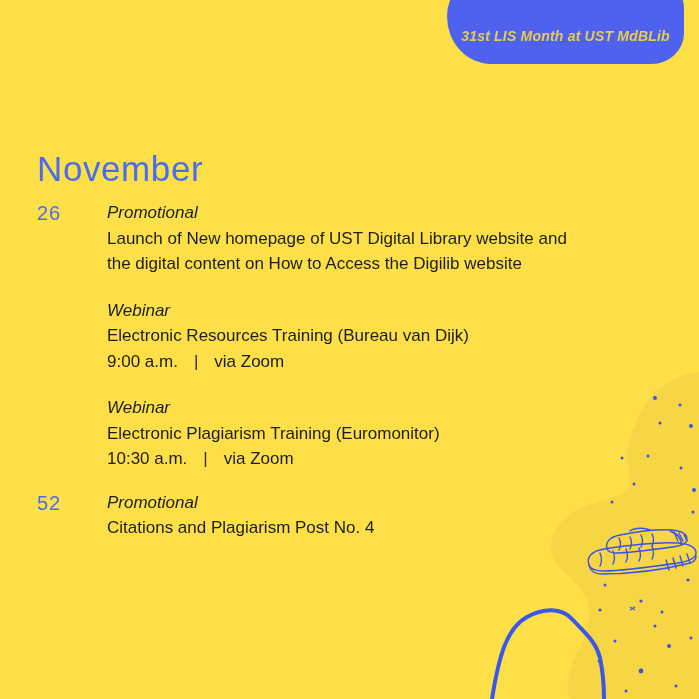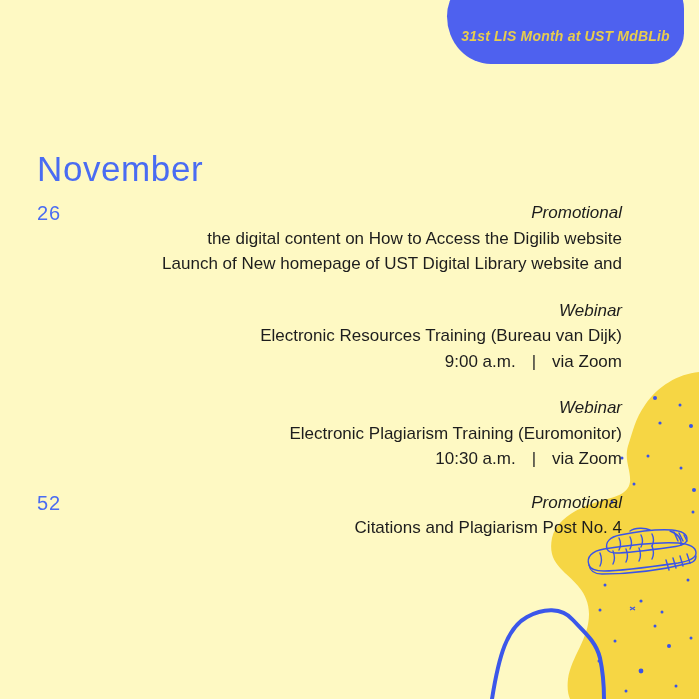--- a/index.html
+++ b/index.html
@@ -1,17 +1,17 @@
 <!DOCTYPE html>
 <html><head>
 <meta charset="utf-8">
 <style>
   html,body { margin:0; padding:0; background:#ffffff; }
   .canvas {
-    position:relative; width:699px; height:699px; background:#fef9c3;
+    position:relative; width:699px; height:699px; background:#fde047;
     overflow:hidden; font-family:"Liberation Sans","DejaVu Sans",sans-serif;
   }
   .decor-svg { position:absolute; left:0; top:0; width:699px; height:699px; pointer-events:none; }
 
   .badge {
     position:absolute; left:447px; top:-22px; width:237px; height:86px;
     background:#4e61ef;
     border-radius:36px 30px 34px 46px / 40px 32px 32px 50px;
     display:flex; align-items:flex-end; justify-content:center;
     padding-bottom:20px; box-sizing:border-box; z-index:2;
@@ -25,21 +25,21 @@
     position:absolute; left:37px; top:149px; margin:0; z-index:2;
     font-size:35px; font-weight:300; letter-spacing:0.6px; color:#4a6cf2;
   }
 
   .schedule { position:absolute; left:37px; top:200px; width:585px; z-index:2; }
   .row { display:flex; margin-bottom:18px; }
   .date {
     width:70px; flex:0 0 70px; font-size:20px; font-weight:300;
     color:#4a6cf2; line-height:1; padding-top:3px; letter-spacing:1px;
   }
-  .entries { flex:1;text-align:right; }
+  .entries { flex:1; }
   .entry { margin-bottom:21px; }
   .entry:last-child { margin-bottom:0; }
   .category { font-style:italic; }
   .category, .line, .time-line {
     font-size:17px; line-height:25.5px; color:#1d1d1d;
   }
   .pipe { margin:0 16px; color:#2a2a2a; }
 </style>
 </head>
 <body>
@@ -108,22 +108,22 @@
   <h1 class="title">November</h1>
 
   <div class="schedule">
 
     <div class="row">
       <div class="date">26</div>
       <div class="entries">
 
         <div class="entry">
           <div class="category">Promotional</div>
+          <div class="line">Launch of New homepage of UST Digital Library website and</div>
           <div class="line">the digital content on How to Access the Digilib website</div>
-          <div class="line">Launch of New homepage of UST Digital Library website and</div>
         </div>
 
         <div class="entry">
           <div class="category">Webinar</div>
           <div class="line">Electronic Resources Training (Bureau van Dijk)</div>
           <div class="time-line">
             <span>9:00 a.m.</span><span class="pipe">|</span><span>via Zoom</span>
           </div>
         </div>
 

